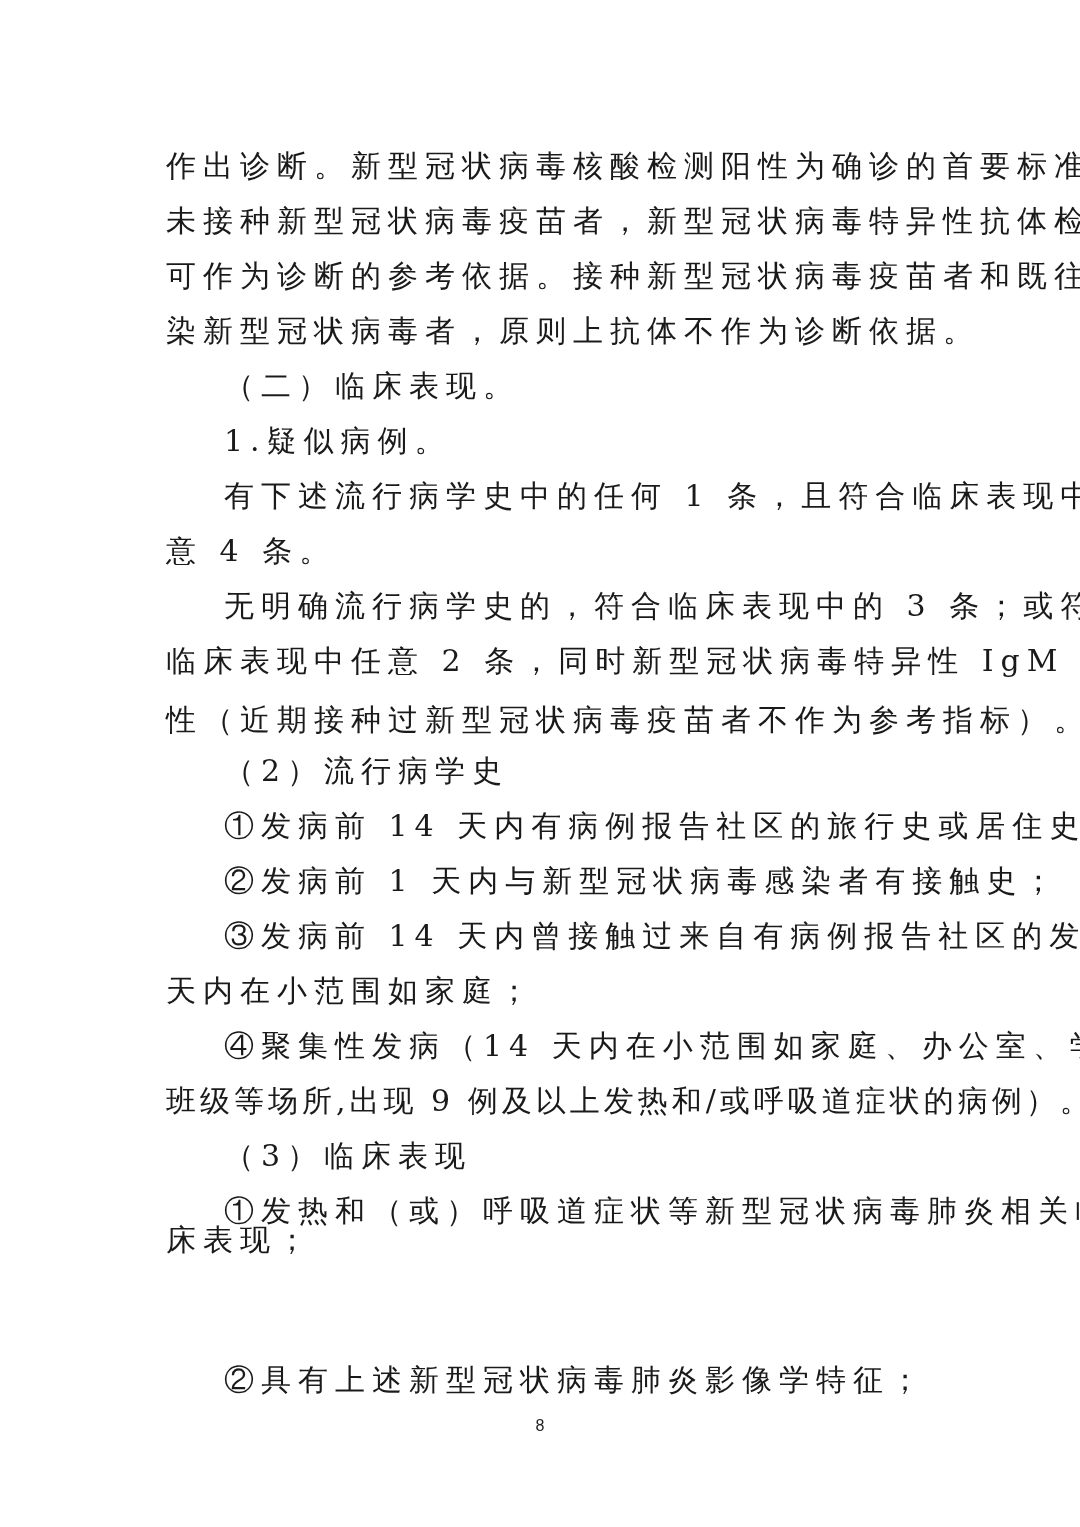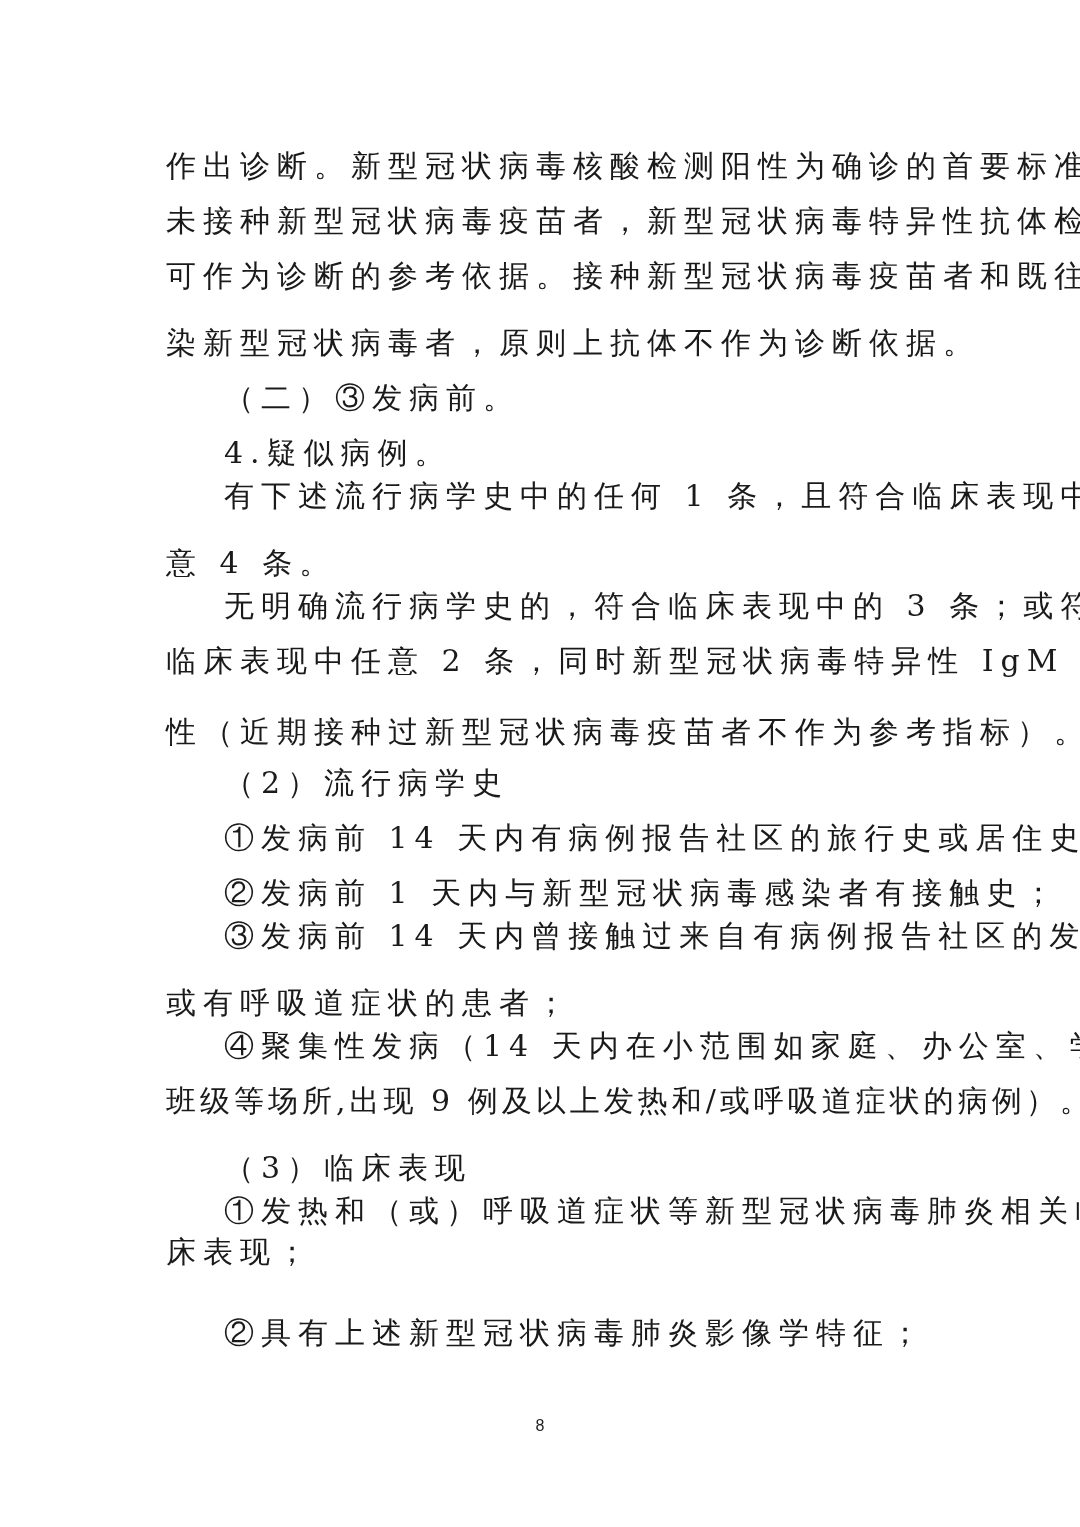--- a/index.html
+++ b/index.html
@@ -31,21 +31,20 @@
       font-size: 30px;
       line-height: 40px;
       white-space: nowrap;
       letter-spacing: 7px;
       text-align: justify;
       text-align-last: justify;
     }
     .line.short {
       text-align: left;
       text-align-last: left;
-      margin-top: 12px;
     }
     .line.indent {
       left: 224px;
       width: 692px;
     }
     .page-number {
       position: absolute;
       left: 0;
       width: 1080px;
       top: 1416px;
@@ -58,34 +57,34 @@
   </style>
 </head>
 <body>
 
 <div class="page">
   <div id="lines-container">
     <div class="line" style="top:146px">作出诊断。新型冠状病毒核酸检测阳性为确诊的首要标准。</div>
     <div class="line" style="top:201px">未接种新型冠状病毒疫苗者，新型冠状病毒特异性抗体检测</div>
     <div class="line" style="top:256px">可作为诊断的参考依据。接种新型冠状病毒疫苗者和既往感</div>
     <div class="line short" style="top:311px">染新型冠状病毒者，原则上抗体不作为诊断依据。</div>
-    <div class="line indent short" style="top:366px">（二）③发病前。</div>
-    <div class="line indent short" style="top:421px">4.疑似病例。</div>
+    <div class="line indent short" style="top:366px">（二）临床表现。</div>
+    <div class="line indent short" style="top:421px">1.疑似病例。</div>
     <div class="line indent" style="top:476px">有下述流行病学史中的任何 1 条，且符合临床表现中任</div>
     <div class="line short" style="top:531px">意 4 条。</div>
     <div class="line indent" style="top:586px">无明确流行病学史的，符合临床表现中的 3 条；或符合</div>
     <div class="line" style="top:641px">临床表现中任意 2 条，同时新型冠状病毒特异性 IgM 抗体阳</div>
     <div class="line short" style="top:700px">性（近期接种过新型冠状病毒疫苗者不作为参考指标）。</div>
     <div class="line indent short" style="top:751px">（2）流行病学史</div>
     <div class="line indent short" style="top:806px">①发病前 14 天内有病例报告社区的旅行史或居住史；</div>
     <div class="line indent short" style="top:861px">②发病前 1 天内与新型冠状病毒感染者有接触史；</div>
     <div class="line indent" style="top:916px">③发病前 14 天内曾接触过来自有病例报告社区的发热</div>
-    <div class="line short" style="top:971px">或有呼吸道症状的患者；</div>
+    <div class="line short" style="top:971px">天内在小范围如家庭；</div>
     <div class="line indent" style="top:1026px">④聚集性发病（14 天内在小范围如家庭、办公室、学校</div>
     <div class="line" style="top:1081px; letter-spacing:4px">班级等场所,出现 9 例及以上发热和/或呼吸道症状的病例）。</div>
     <div class="line indent short" style="top:1136px">（3）临床表现</div>
     <div class="line indent" style="top:1191px">①发热和（或）呼吸道症状等新型冠状病毒肺炎相关临</div>
     <div class="line short" style="top:1220px">床表现；</div>
-    <div class="line indent short" style="top:1301px">②具有上述新型冠状病毒肺炎影像学特征；</div>
+    <div class="line indent short" style="top:1360px">②具有上述新型冠状病毒肺炎影像学特征；</div>
   </div>
 
   <div class="page-number">8</div>
 </div>
 
 </body></html>

